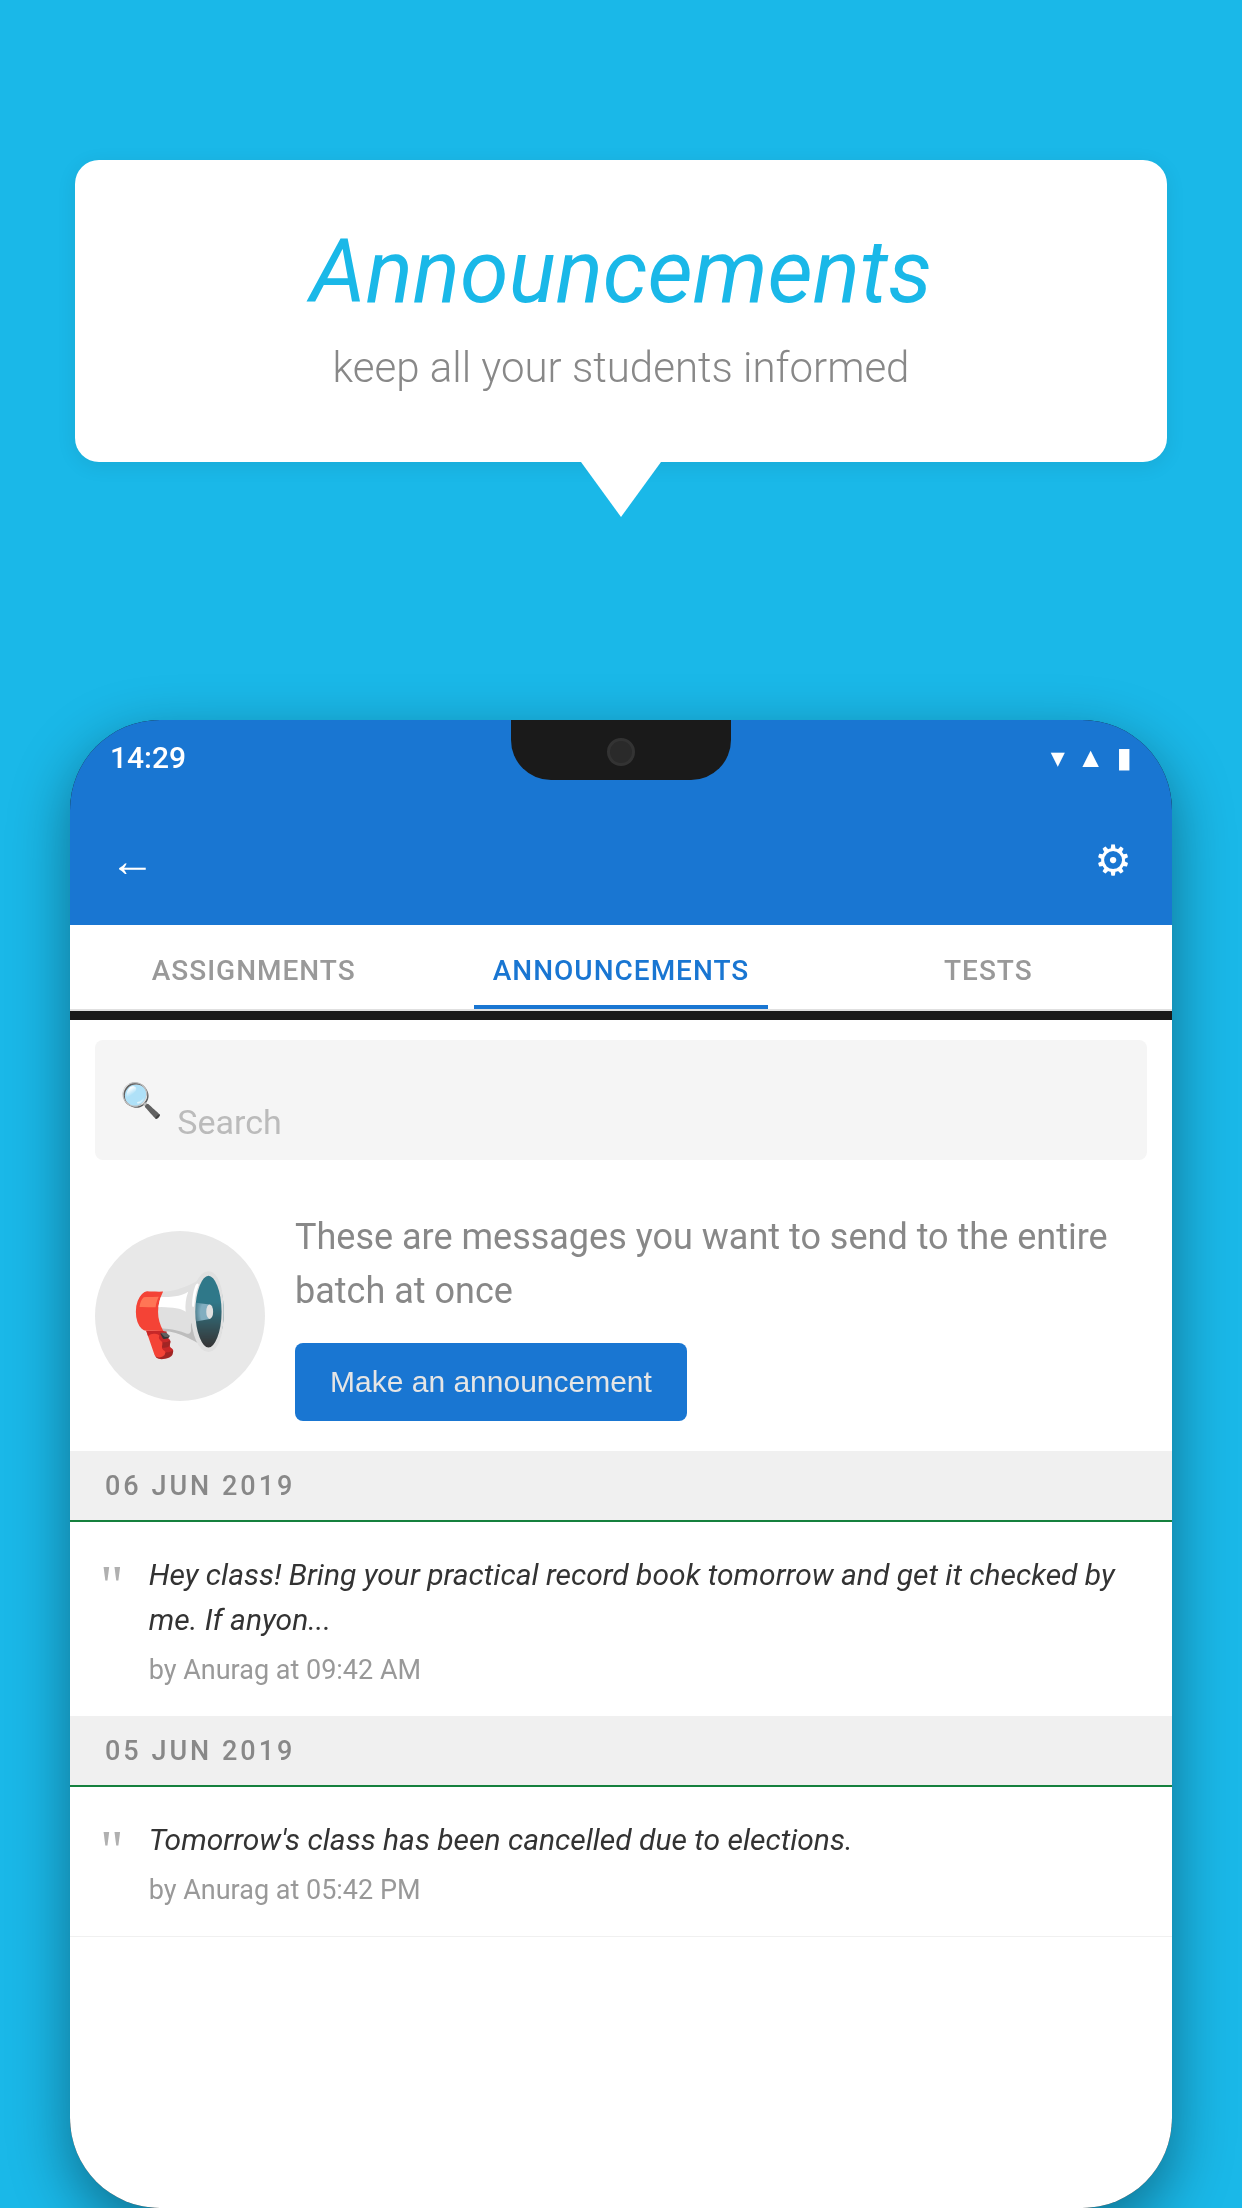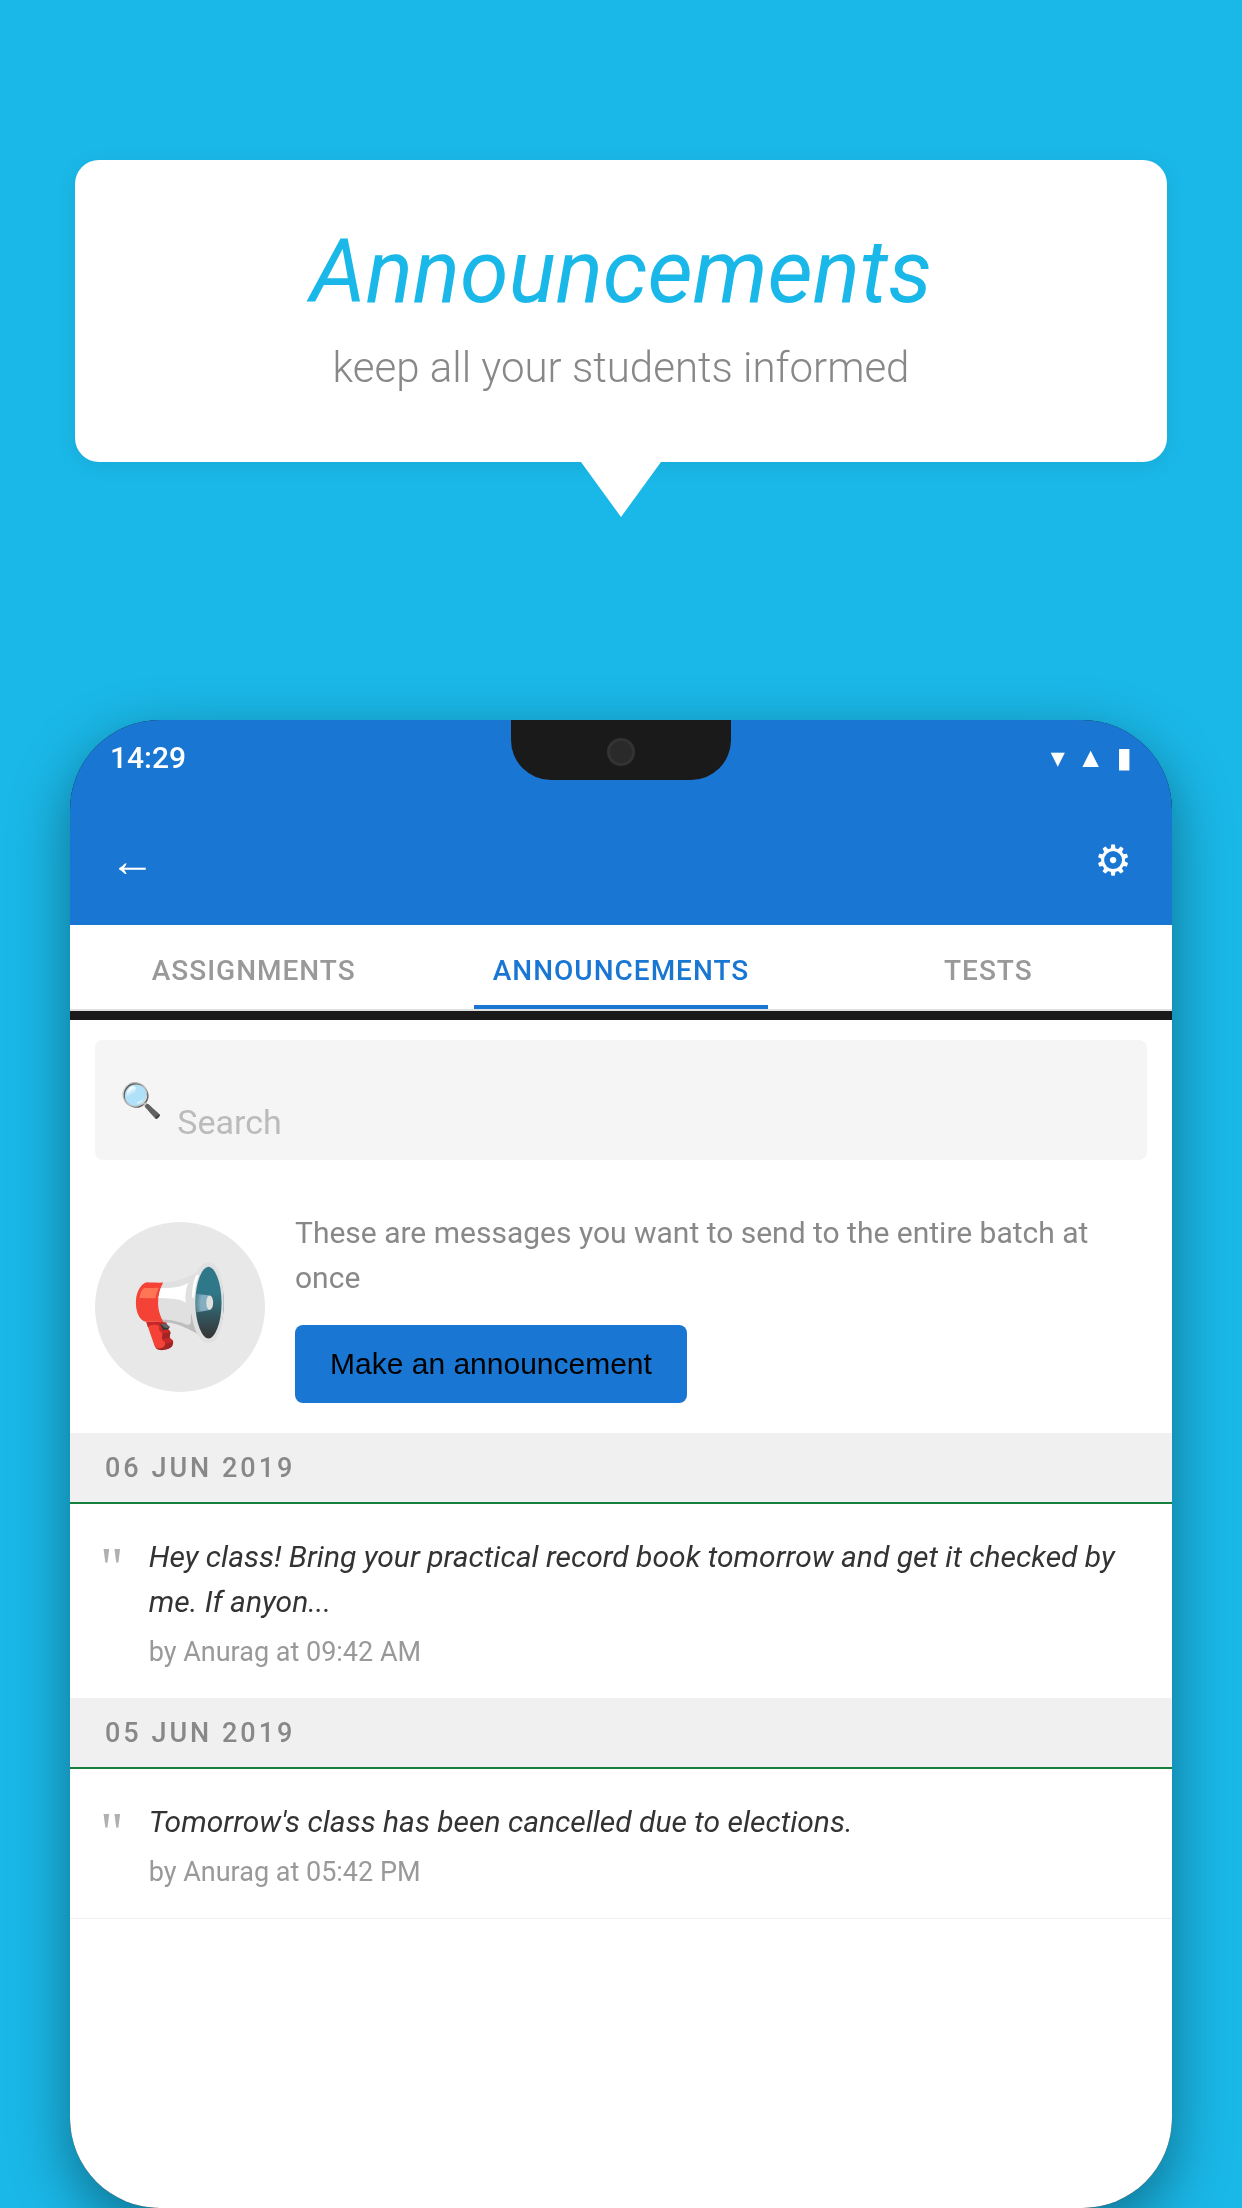--- a/index.html
+++ b/index.html
@@ -280,28 +280,28 @@
       font-size: 80px;
       color: #5a6a7a;
     }
 
     .empty-state-content {
       flex: 1;
     }
 
     .empty-state-text {
       color: #888;
-      font-size: 30px;
+      font-size: 36px;
       line-height: 1.5;
       margin-bottom: 25px;
     }
 
     .make-announcement-btn {
       background: #1976d2;
-      color: #000000;
+      color: #e5e5e5;
       border: none;
       border-radius: 8px;
       padding: 22px 35px;
       font-size: 30px;
       font-weight: 500;
       cursor: pointer;
       white-space: nowrap;
     }
 
     

